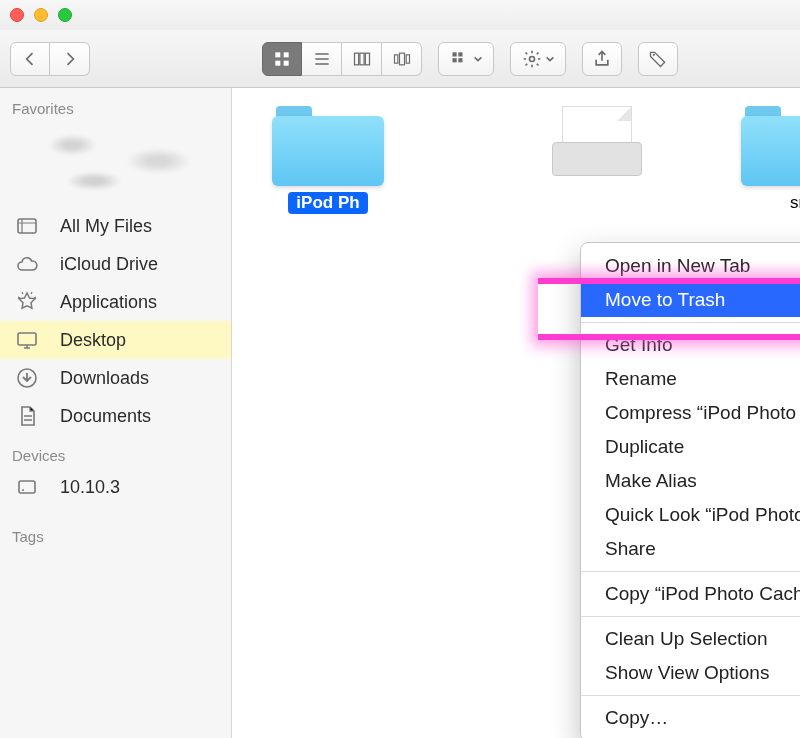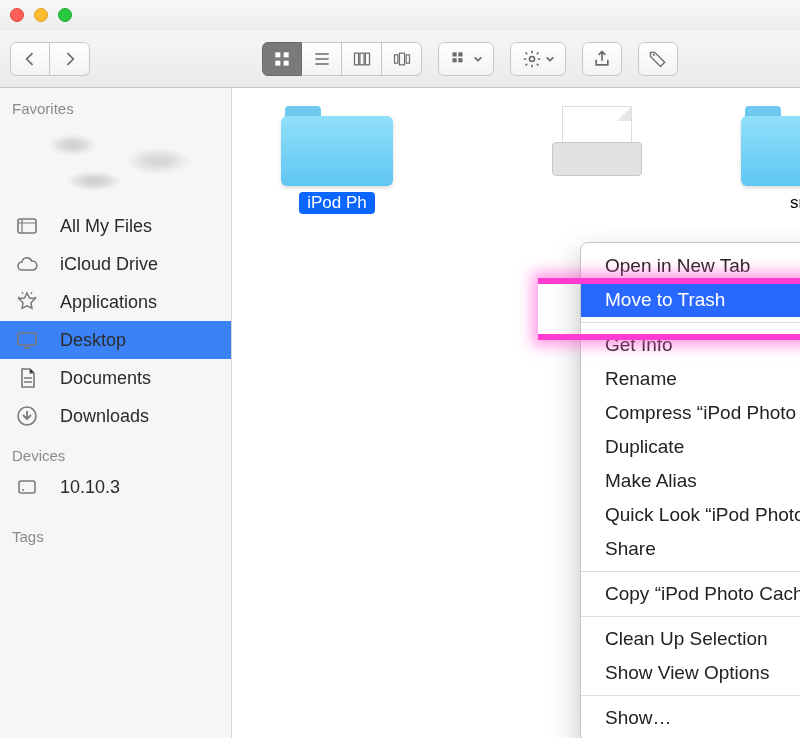--- a/index.html
+++ b/index.html
@@ -31,21 +31,21 @@
     
     .sidebar { width:232px; background:#f6f6f6; border-right:1px solid #d7d7d7; padding-top:4px; overflow:hidden; }
     .sbhdr { font-size:15px; color:#8a8a8a; padding:8px 12px 4px; font-weight:500;}
     .smudge { height:80px; margin:0 8px 6px; background:
       radial-gradient(ellipse 40px 18px at 30% 30%, #d4d4d4 20%, transparent 60%),
       radial-gradient(ellipse 50px 20px at 70% 50%, #d8d8d8 20%, transparent 65%),
       radial-gradient(ellipse 46px 16px at 40% 75%, #d2d2d2 20%, transparent 60%);
       filter:blur(1px);
     }
     .sbitem { display:flex; align-items:center; gap:20px; padding:6px 14px; font-size:18px; color:#2b2b2b; }
-    .sbitem.active { background:#3b82f6; }
+    .sbitem.active { background:#fef9c3; }
     .sbitem .ic { width:26px; height:26px; display:flex; align-items:center; justify-content:center; color:#7a7a7a;}
     .sbitem .ic svg { width:24px; height:24px; }
 
     
     .content { flex:1; position:relative; background:#fff; padding:18px 0 0 30px; }
     .fileitem { position:absolute; width:130px; text-align:center; }
     .folder-ic { width:112px; height:80px; margin:0 auto 6px; position:relative; }
     .folder-ic .tab { position:absolute; top:0; left:4px; width:36px; height:16px; background:#6ec8ef; border-radius:4px 4px 0 0; }
     .folder-ic .body { position:absolute; top:10px; left:0; right:0; bottom:0; background:linear-gradient(#90e0fa,#5fc6f3); border-radius:6px; box-shadow:0 2px 4px rgba(0,0,0,.15);}
     .filelabel { display:inline-block; font-size:17px; padding:1px 8px; border-radius:4px; }
@@ -194,52 +194,52 @@
           <svg viewBox="0 0 24 24">
             <rect x="3" y="5" width="18" height="12" rx="1.5" fill="none" stroke="currentColor" stroke-width="1.6"></rect>
             <path d="M9 20h6M12 17v3" stroke="currentColor" stroke-width="1.6"></path>
           </svg>
         </span>
       <span>Desktop</span>
     </div>
     <div class="sbitem">
       <span class="ic">
           <svg viewBox="0 0 24 24">
+            <circle cx="12" cy="12" r="9" fill="none" stroke="currentColor" stroke-width="1.6"></circle>
+            <path d="M12 7v7M8 11l4 4 4-4" fill="none" stroke="currentColor" stroke-width="1.8"></path>
+          </svg>
+        </span>
+      <span>Downloads</span>
+    </div>
+    <div class="sbitem">
+      <span class="ic">
+          <svg viewBox="0 0 24 24">
             <path d="M7 3h8l4 4v14H7V3z" fill="none" stroke="currentColor" stroke-width="1.6"></path>
             <path d="M15 3v4h4M9 12h8M9 16h8" stroke="currentColor" stroke-width="1.3"></path>
           </svg>
         </span>
       <span>Documents</span>
     </div>
-    <div class="sbitem">
-      <span class="ic">
-          <svg viewBox="0 0 24 24">
-            <circle cx="12" cy="12" r="9" fill="none" stroke="currentColor" stroke-width="1.6"></circle>
-            <path d="M12 7v7M8 11l4 4 4-4" fill="none" stroke="currentColor" stroke-width="1.8"></path>
-          </svg>
-        </span>
-      <span>Downloads</span>
-    </div>
 
     <div class="sbhdr" style="margin-top:4px">Devices</div>
     <div class="sbitem">
       <span class="ic">
           <svg viewBox="0 0 24 24">
             <rect x="4" y="6" width="16" height="12" rx="2" fill="none" stroke="currentColor" stroke-width="1.6"></rect>
             <circle cx="8" cy="15" r="1" fill="currentColor"></circle>
           </svg>
         </span>
       <span>10.10.3</span>
     </div>
 
     <div class="sbhdr" style="margin-top:14px">Tags</div>
   </div>
 
   <div class="content">
-    <div class="fileitem" style="left:40px; top:18px;">
+    <div class="fileitem" style="left:31px; top:18px;font-weight:bold;">
       <div class="folder-ic">
           <div class="tab"></div>
           <div class="body"></div>
         </div>
       <span class="filelabel sel">iPod Ph</span>
     </div>
     <div class="fileitem" style="left:300px; top:18px;">
       <div class="printer-ic">
           <div class="paper"></div>
           <div class="prn"></div>
@@ -288,19 +288,19 @@
         </div>
       <div class="ctxsep"></div>
       <div class="ctxitem">
           <span>Clean Up Selection</span>
         </div>
       <div class="ctxitem">
           <span>Show View Options</span>
         </div>
       <div class="ctxsep"></div>
       <div class="ctxitem">
-          <span>Show…</span>
+          <span>Copy…</span>
         </div>
     </div>
 
     <div class="anno"></div>
   </div>
 </div>
 
 </body></html>

